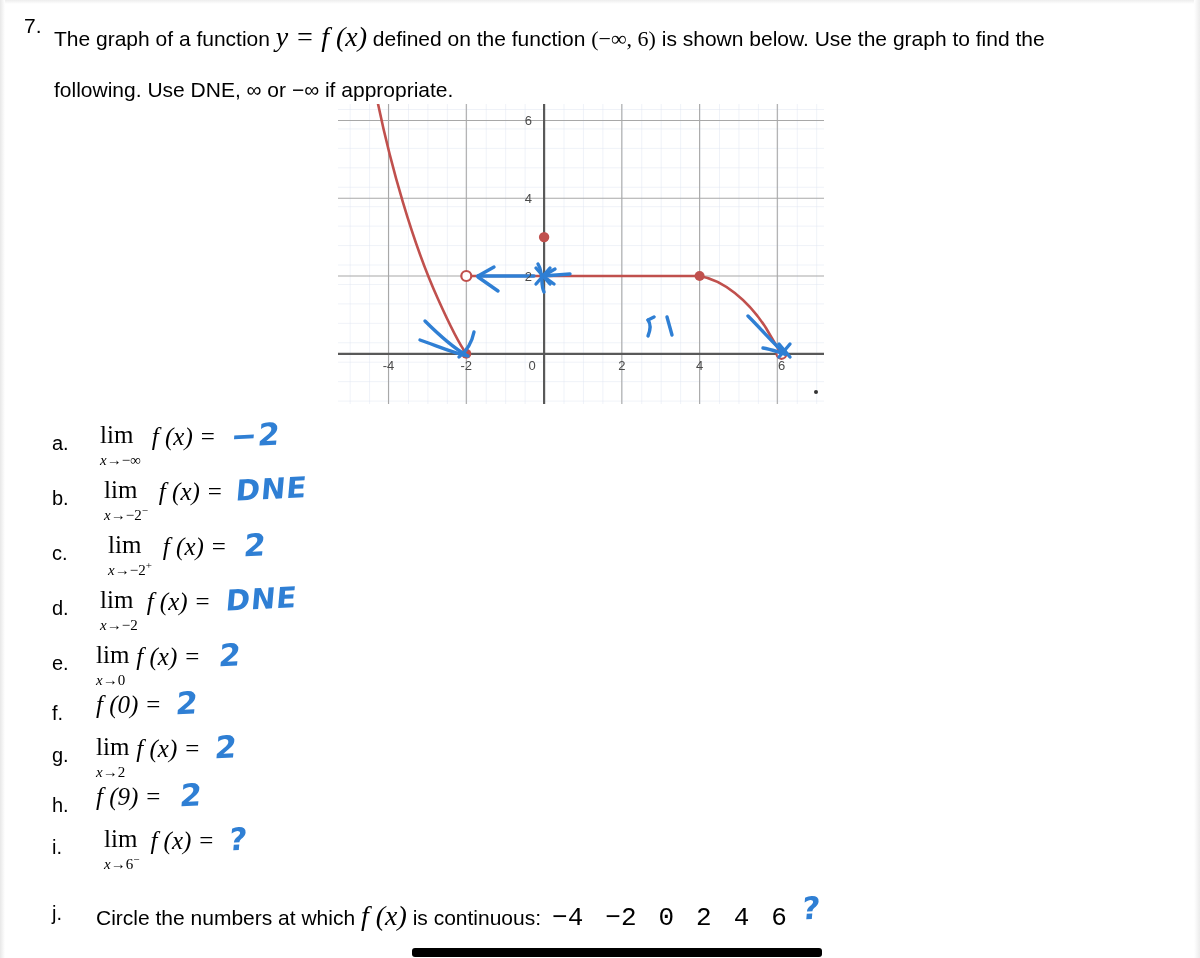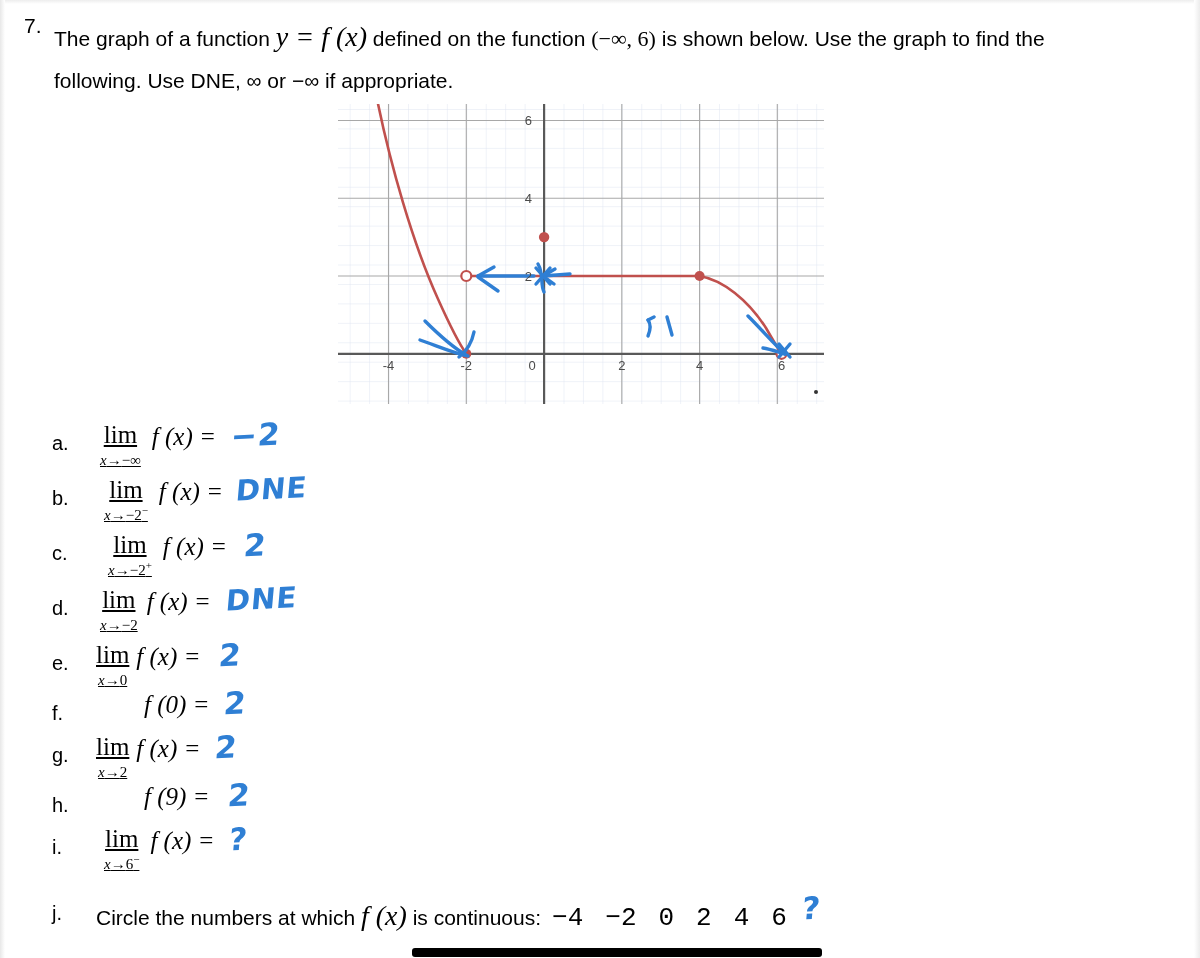--- a/index.html
+++ b/index.html
@@ -48,21 +48,21 @@
   }
   .mathr {
     font-family: "Liberation Serif", serif;
     font-style: normal;
     font-size: 22px;
   }
   .q-line2 {
     margin-left: 42px;
     font-size: 21px;
     font-family: "Liberation Sans", sans-serif;
-    margin-top: 10px;
+    margin-top: 19px;
   }
 
   
   #graph-area {
     position: absolute;
     left: 338px;
     top: 104px;
     width: 486px;
     height: 300px;
   }
@@ -90,22 +90,21 @@
   }
   .ans-expr {
     position: absolute;
     top: 0px;
     white-space: nowrap;
   }
   .lim-group {
     display: inline-block;
     position: relative;
     vertical-align: top;
-    text-align: center;
-    text-decoration: underline;
+    text-align: left;
   }
   .lim-word {
     font-family: "Liberation Serif", serif;
     font-size: 25px;
     font-style: normal;
     line-height: 1;
     display: block;
   }
   .lim-sub {
     font-family: "Liberation Serif", serif;
@@ -121,21 +120,20 @@
   .sup-sign {
     font-size: 11px;
     vertical-align: 6px;
   }
   .fx {
     display: inline-block;
     font-family: "Liberation Serif", serif;
     font-size: 25px;
     vertical-align: top;
     margin-top: 1px;
-    margin-left: 48px;
   }
   .fx .fi { font-style: italic; }
   .eq {
     display: inline-block;
     font-family: "Liberation Serif", serif;
     font-size: 25px;
     vertical-align: top;
     margin-top: 1px;
   }
   .handwritten {

